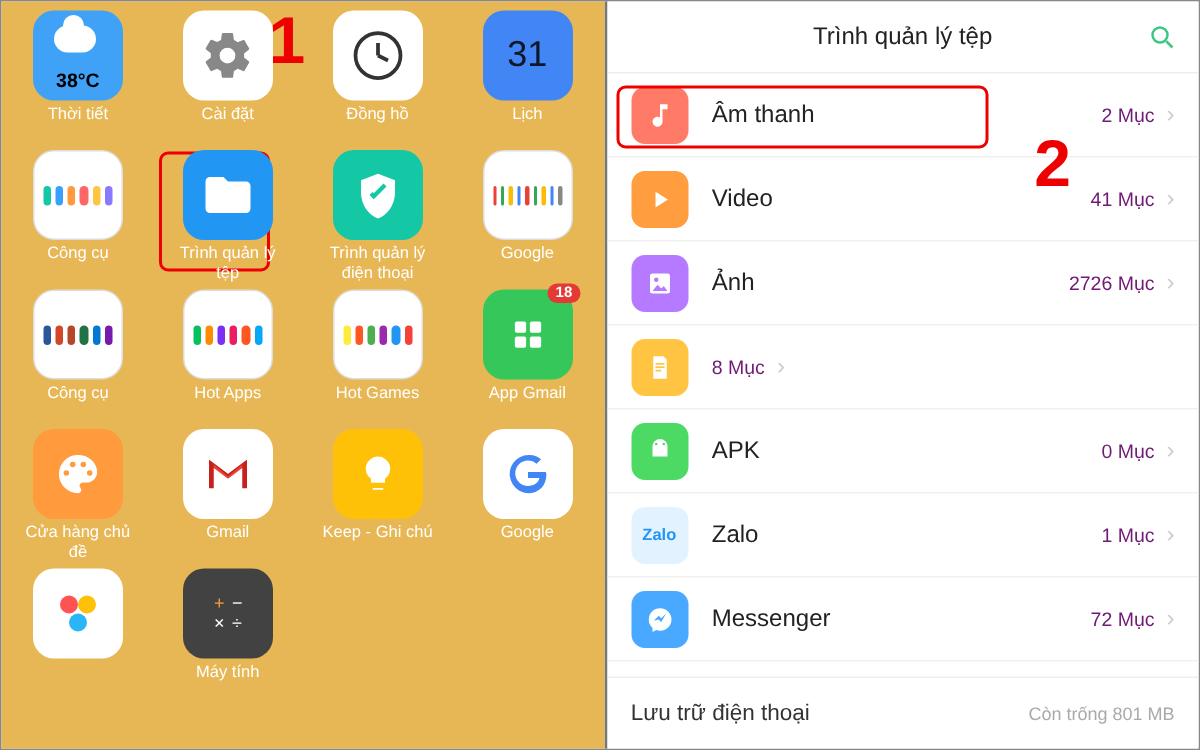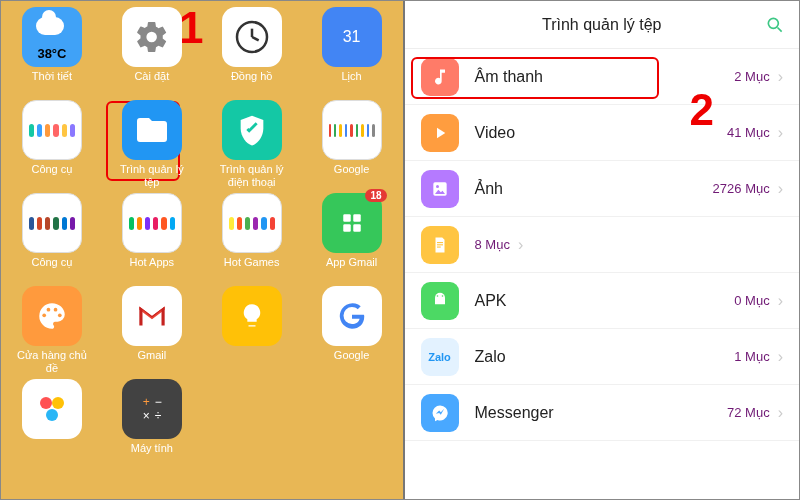--- a/index.html
+++ b/index.html
@@ -74,21 +74,21 @@
         <div class="icon" style="background:#fff">
           <svg width="40" height="40" viewBox="0 0 24 24">
               <circle cx="12" cy="12" r="9" fill="none" stroke="#333" stroke-width="1.5"></circle>
               <line x1="12" y1="12" x2="12" y2="7" stroke="#333" stroke-width="1.5"></line>
               <line x1="12" y1="12" x2="16" y2="14" stroke="#333" stroke-width="1.5"></line>
             </svg>
         </div>
         <div class="label">Đồng hồ</div>
       </div>
       <div class="app">
-        <div class="icon" style="background:#4285f4;color:#ffffff;font-size:16px;font-weight:300">31</div>
+        <div class="icon" style="background:#4285f4;color:#0f172a;font-size:24px;font-weight:300">31</div>
         <div class="label">Lịch</div>
       </div>
 
       <div class="app">
         <div class="icon folder">
           <div class="fdot" style="background:#14c8a5"></div>
             <div class="fdot" style="background:#3aa0ff"></div>
             <div class="fdot" style="background:#ff9a3d"></div>
           <div class="fdot" style="background:#ff6666"></div>
             <div class="fdot" style="background:#ffc542"></div>
@@ -195,20 +195,21 @@
             </svg>
         </div>
         <div class="label">Gmail</div>
       </div>
       <div class="app">
         <div class="icon" style="background:#ffc107">
           <svg width="28" height="28" viewBox="0 0 24 24">
               <path fill="#fff" d="M9 21h6v-1H9v1zm3-19a7 7 0 00-4 12.74V17h8v-2.26A7 7 0 0012 2z"></path>
             </svg>
         </div>
+        <div class="label">Keep - Ghi chú</div>
       </div>
 
       <div class="app">
         <div class="icon" style="background:#fff">
           <svg width="34" height="34" viewBox="0 0 24 24">
               <path fill="#4285F4" d="M21.35 11.1H12v2.8h5.35c-.5 2.4-2.55 3.7-5.35 3.7a6 6 0 010-12c1.55 0 2.95.55 4.05 1.6l2.1-2.1A9 9 0 1012 21c5 0 8.65-3.5 8.65-8.7 0-.4-.05-.8-.3-1.2z"></path>
             </svg>
         </div>
         <div class="label">Google</div>
       </div>
@@ -315,17 +316,21 @@
             <svg width="20" height="20" viewBox="0 0 24 24">
               <path fill="#fff" d="M12 3a9 9 0 00-9 9 8.9 8.9 0 003 6.7V22l3-1.6A9 9 0 1012 3z"></path>
               <path fill="#49a8ff" d="M7 13l4-4 2 2 4-4-4 7-2-2z"></path>
             </svg>
           </div>
         <div class="cname">Messenger</div>
         <div class="ccount">72 Mục</div>
         <div class="chev">›</div>
       </div>
     </div>
+    <div class="storage">
+      <div class="st-title">Lưu trữ điện thoại</div>
+      <div class="st-free">Còn trống 801 MB</div>
+    </div>
   </div>
 
   <div class="annot2-box"></div>
   <div class="annot2-text">2</div>
 </div>
 
 </body></html>

